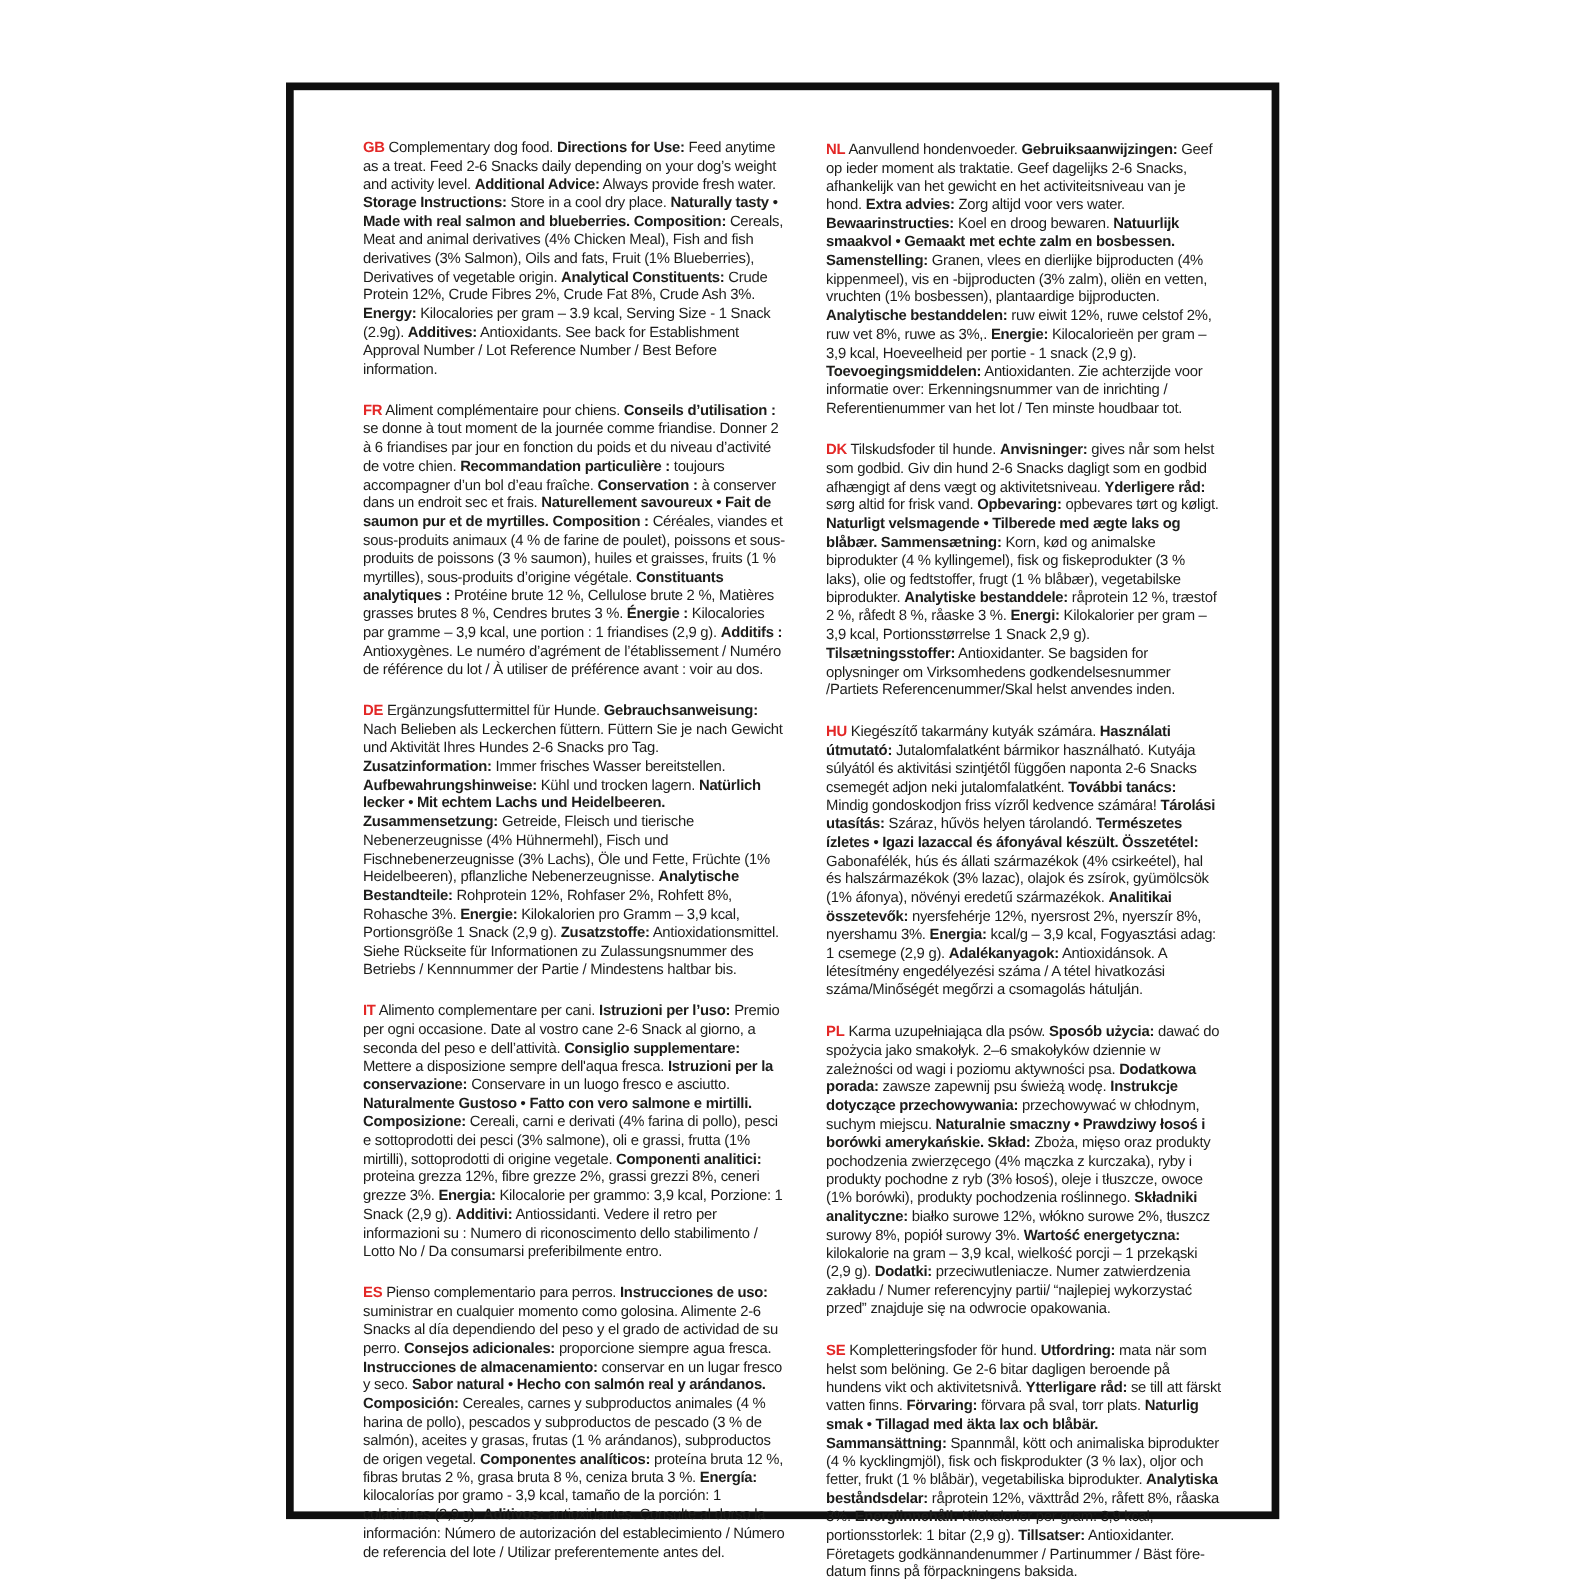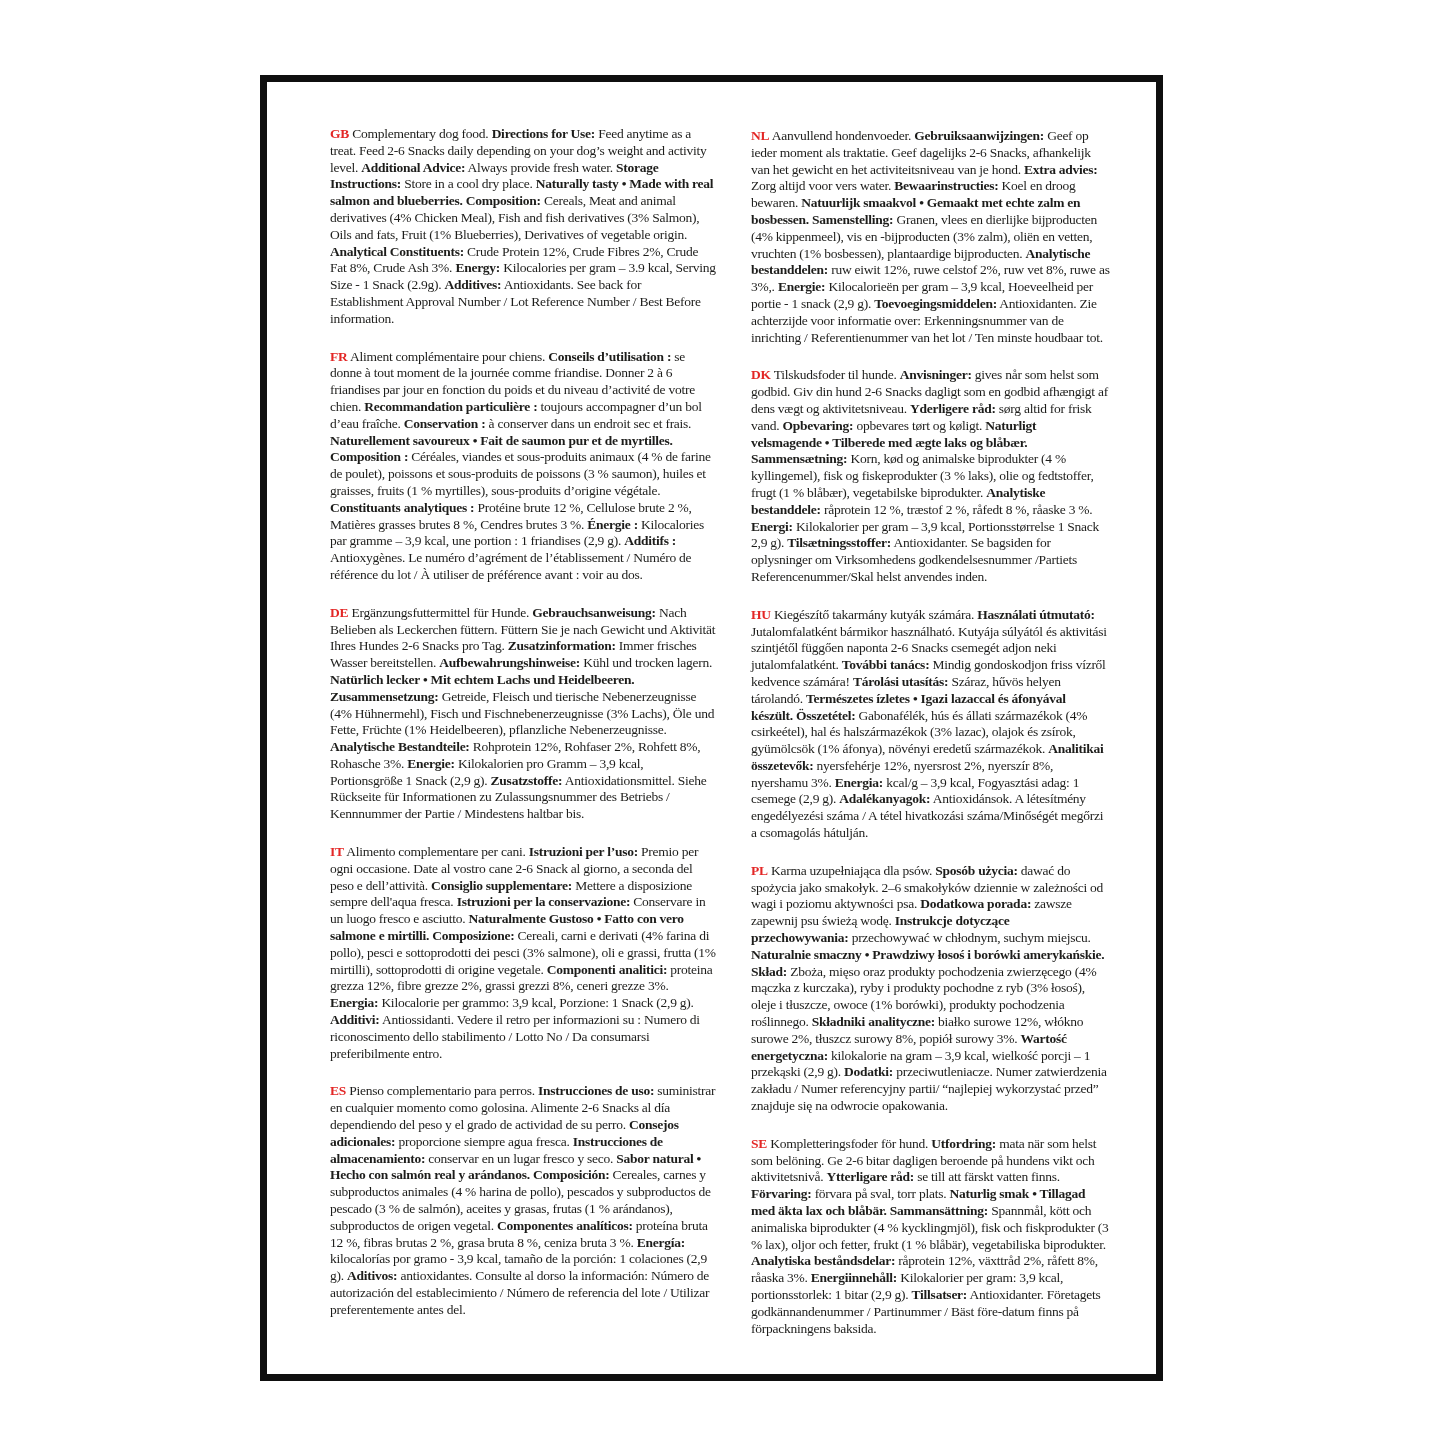--- a/index.html
+++ b/index.html
@@ -30,21 +30,21 @@
   .col {
     position: absolute;
     font-size: 13.5px;
     line-height: 16.8px;
     letter-spacing: -0.25px;
     color: #1d1d1b;
     text-align: left;
   }
   .col-left  { left: 330px; top: 126px; width: 386px; }
   .col-right { left: 751px; top: 128px; width: 359px; }
-  .section { margin: 0 0 21px 0; font-family: Liberation Serif, serif; }
+  .section { margin: 0 0 21px 0; }
   .section b { font-weight: 700; }
   .lang { font-weight: 700; }
 </style>
 </head>
 <body>
 
 <div class="page">
   <div class="frame" style="border-color: rgb(15, 15, 15);"></div>
   <div class="col col-left" id="col-left" style="color: rgb(29, 29, 27);">
       <p class="section"><span class="lang" style="color: rgb(227, 39, 38);">GB</span> <span>Complementary dog food. </span><b>Directions for Use:</b><span> Feed anytime as a treat. Feed 2-6 Snacks daily depending on your dog’s weight and activity level. </span><b>Additional Advice:</b><span> Always provide fresh water. </span><b>Storage Instructions:</b><span> Store in a cool dry place. </span><b>Naturally tasty • Made with real salmon and blueberries. Composition:</b><span> Cereals, Meat and animal derivatives (4% Chicken Meal), Fish and fish derivatives (3% Salmon), Oils and fats, Fruit (1% Blueberries), Derivatives of vegetable origin. </span><b>Analytical Constituents:</b><span> Crude Protein 12%, Crude Fibres 2%, Crude Fat 8%, Crude Ash 3%. </span><b>Energy:</b><span> Kilocalories per gram – 3.9 kcal, Serving Size - 1 Snack (2.9g). </span><b>Additives:</b><span> Antioxidants. See back for Establishment Approval Number / Lot Reference Number / Best Before information.</span></p>

